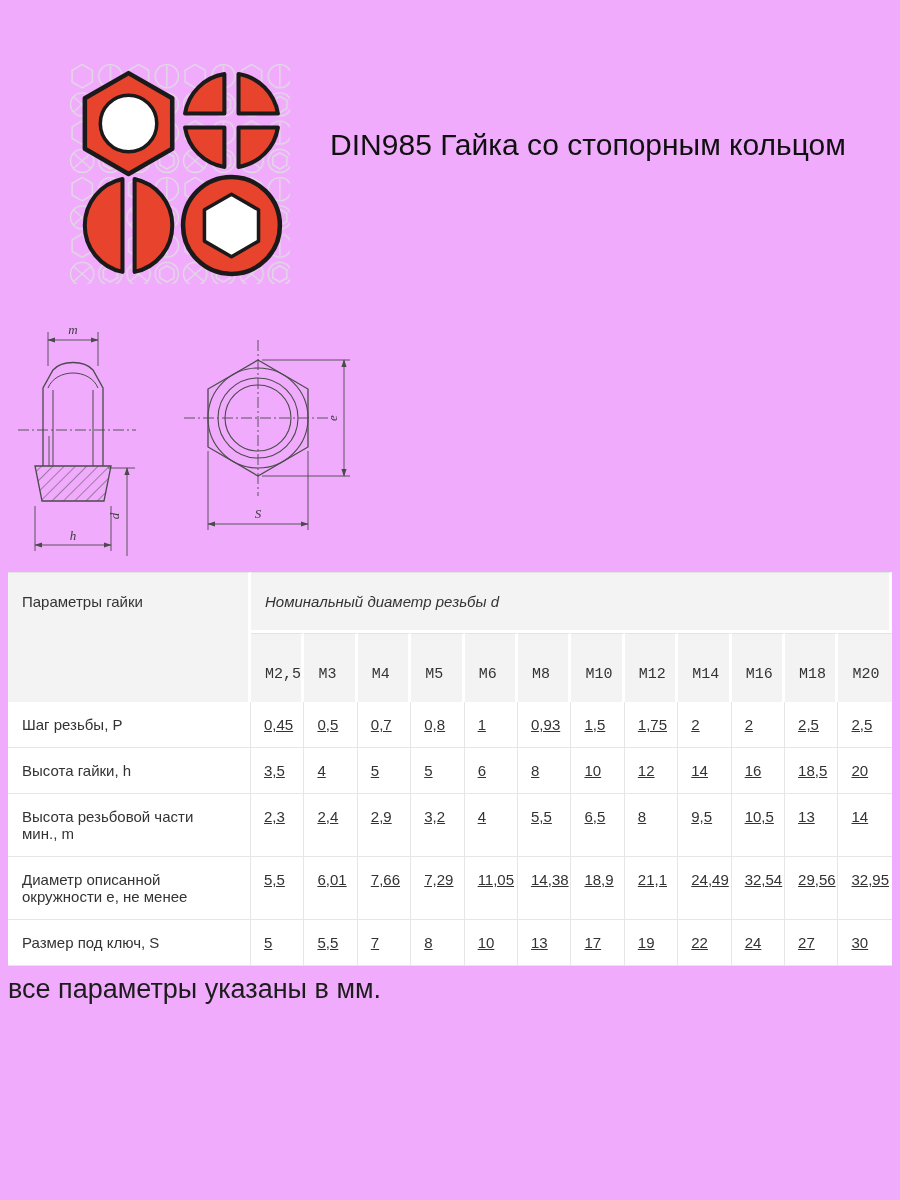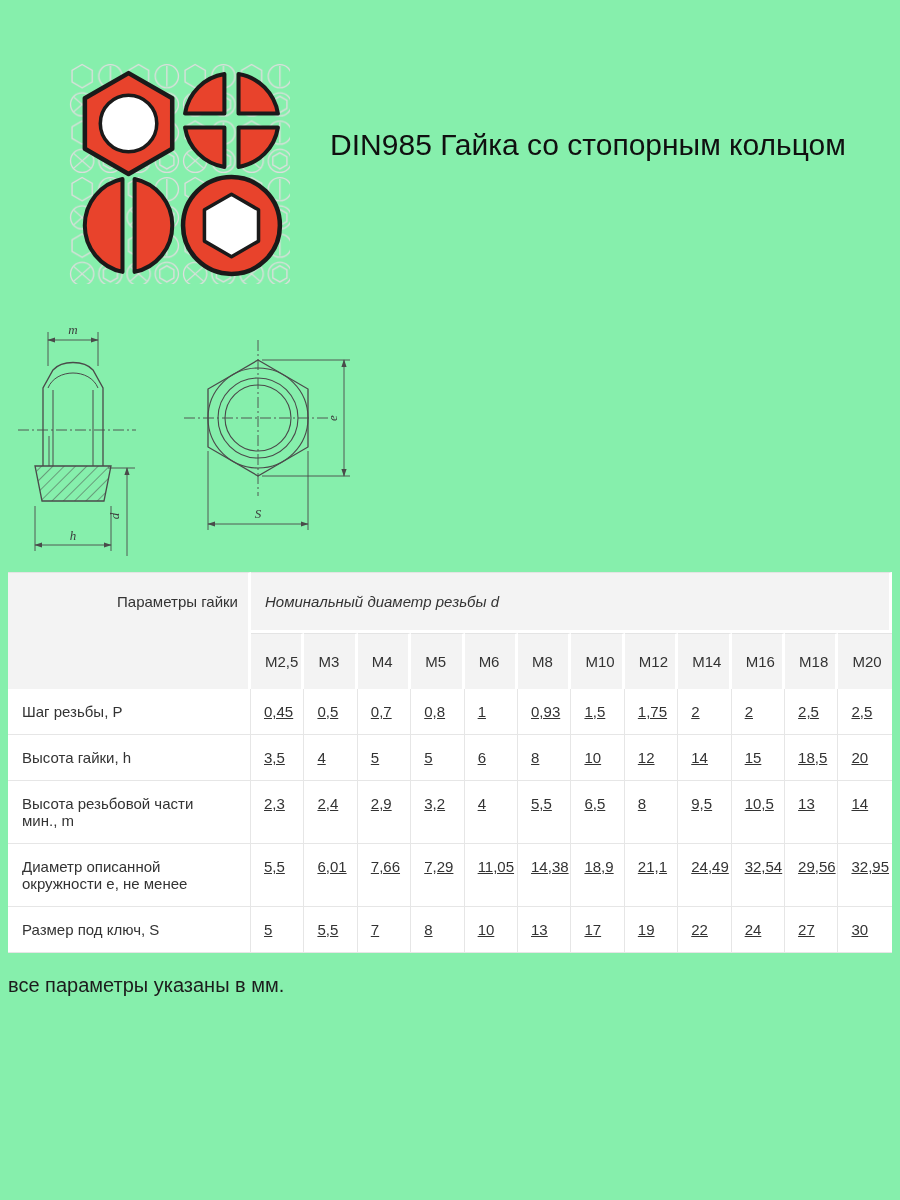--- a/index.html
+++ b/index.html
@@ -1,20 +1,20 @@
 <!DOCTYPE html>
 <html><head>
 <meta charset="utf-8">
 <style>
   html,body{margin:0;padding:0;}
   body{
     width:900px;height:1200px;background:#ffffff;overflow:hidden;
     font-family:"Liberation Sans", sans-serif;color:#333;
   }
-  .page{position:relative;width:900px;height:1200px;background:#86efac;}
+  .page{position:relative;width:900px;height:1200px;background:#f0abfc;}
 
   
   .logo{position:absolute;left:68px;top:62px;width:222px;height:222px;}
   .title{
     position:absolute;left:292px;top:120px;width:592px;
     text-align:center;font-size:30px;line-height:49px;font-weight:400;color:#101010;
     margin:0;
   }
 
   
@@ -23,35 +23,35 @@
   
   .spec-table{
     position:absolute;left:8px;top:572px;width:884px;
     border-collapse:separate;border-spacing:0;table-layout:fixed;
     font-size:15px;color:#333;
   }
   .spec-table th,.spec-table td{font-weight:400;text-align:left;vertical-align:top;}
   .spec-table thead th{
     background:#f3f3f3;border-right:3px solid #ffffff;border-top:1px solid #e4e4e4;
   }
-  th.param-th{vertical-align:top;padding:20px 10px 20px 14px;text-align:right;}
+  th.param-th{vertical-align:top;padding:20px 10px 20px 14px;}
   th.diam-th{padding:20px 10px 20px 14px;border-bottom:3px solid #ffffff;border-right:none;font-style:italic;}
-  .size-th{padding:19px 4px 19px 14px;}
+  .size-th{padding:32px 4px 19px 14px;font-family:Liberation Mono, monospace;}
   .size-th:last-child{border-right:none !important;}
   .spec-table tbody th{
     padding:14px 26px 14px 14px;background:#fff;
     border-bottom:1px solid #e6e6e6;border-right:1px solid #e6e6e6;
   }
   .spec-table tbody td{
     padding:14px 4px 14px 13px;background:#fff;
     border-bottom:1px solid #e6e6e6;border-right:1px solid #e6e6e6;text-decoration:underline;
   }
   .spec-table tbody td:last-child{border-right:none;}
 
-  .footnote{position:absolute;left:8px;top:974px;font-size:20px;color:#1c1c1c;margin:0;}
+  .footnote{position:absolute;left:8px;top:974px;font-size:27px;color:#1c1c1c;margin:0;}
 
   svg text.dim{font-family:"Liberation Serif", serif;font-style:italic;font-size:13px;fill:#3c3c3c;}
 </style>
 </head>
 <body>
 
 <div class="page">
 
   <div class="logo">
     <svg width="222" height="222" viewBox="0 0 220 220">
@@ -223,21 +223,21 @@
           <th scope="row">Высота гайки, h</th>
           <td>3,5</td>
           <td>4</td>
           <td>5</td>
           <td>5</td>
           <td>6</td>
           <td>8</td>
           <td>10</td>
           <td>12</td>
           <td>14</td>
-          <td>15</td>
+          <td>16</td>
           <td>18,5</td>
           <td>20</td>
         </tr>
         <tr>
           <th scope="row">Высота резьбовой части мин., m</th>
           <td>2,3</td>
           <td>2,4</td>
           <td>2,9</td>
           <td>3,2</td>
           <td>4</td>

